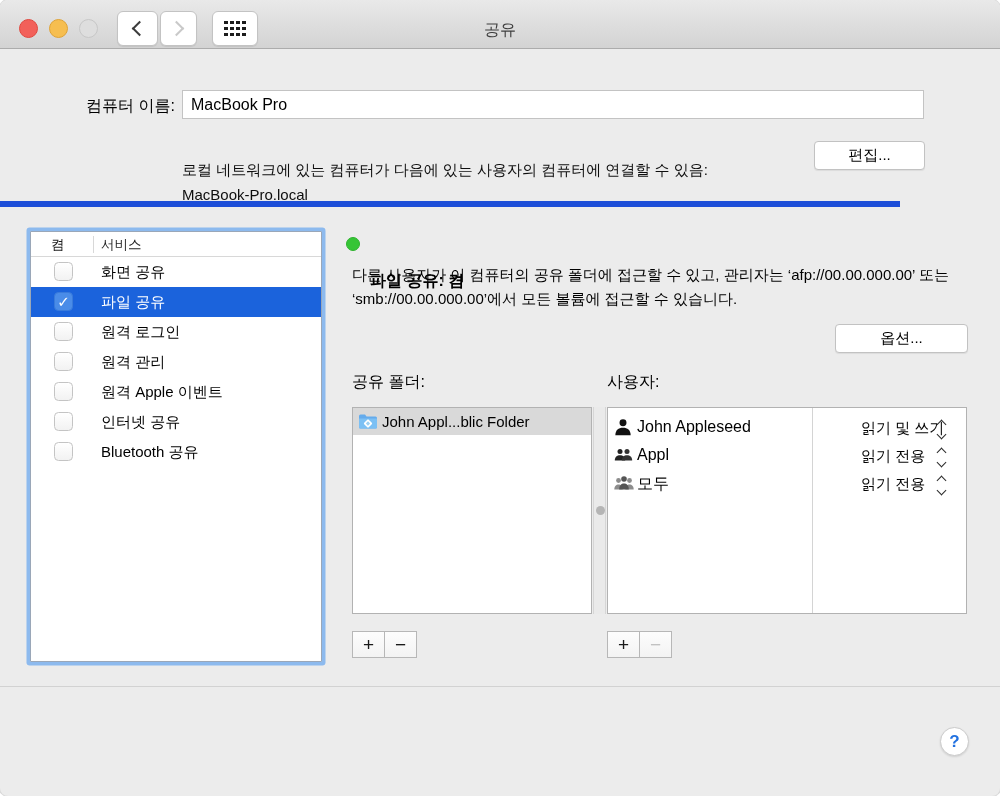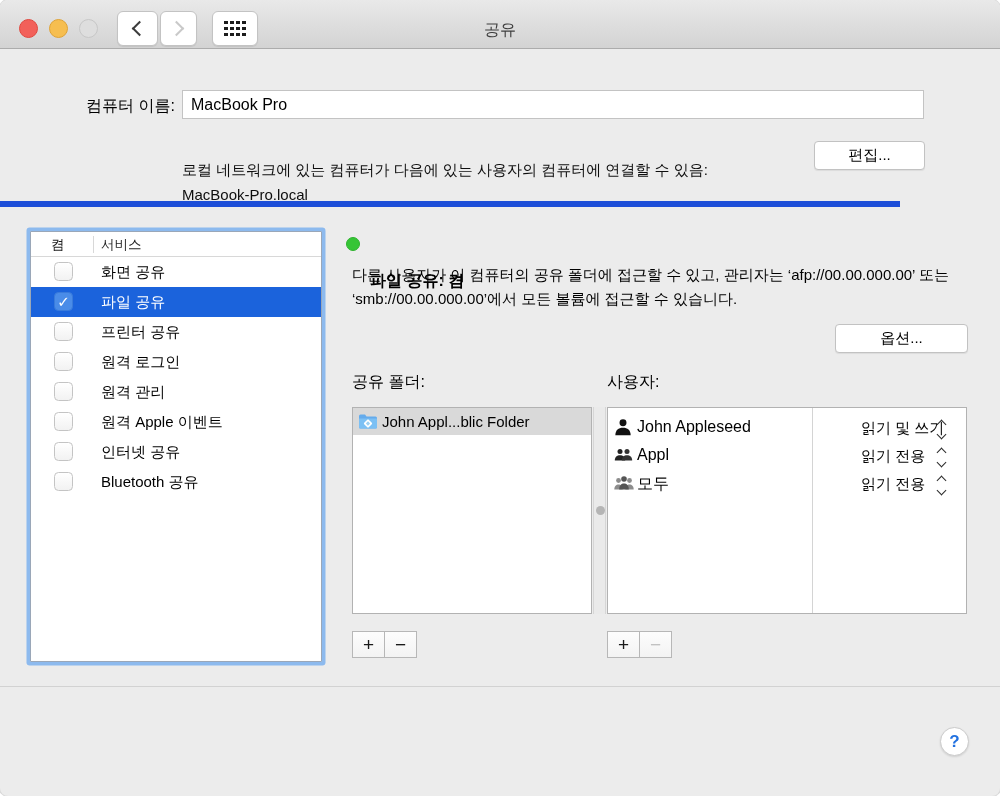--- a/index.html
+++ b/index.html
@@ -202,24 +202,20 @@
       <span class="lbl">화면 공유</span>
     </div>
     <div class="svc-row selected">
       <span class="cbx checked">
           <span class="check">✓</span>
         </span>
       <span class="lbl">파일 공유</span>
     </div>
     <div class="svc-row">
       <span class="cbx"></span>
-      <span class="lbl">프린터 공유</span>
-    </div>
-    <div class="svc-row">
-      <span class="cbx"></span>
       <span class="lbl">원격 로그인</span>
     </div>
     <div class="svc-row">
       <span class="cbx"></span>
       <span class="lbl">원격 관리</span>
     </div>
     <div class="svc-row">
       <span class="cbx"></span>
       <span class="lbl">원격 Apple 이벤트</span>
     </div>

